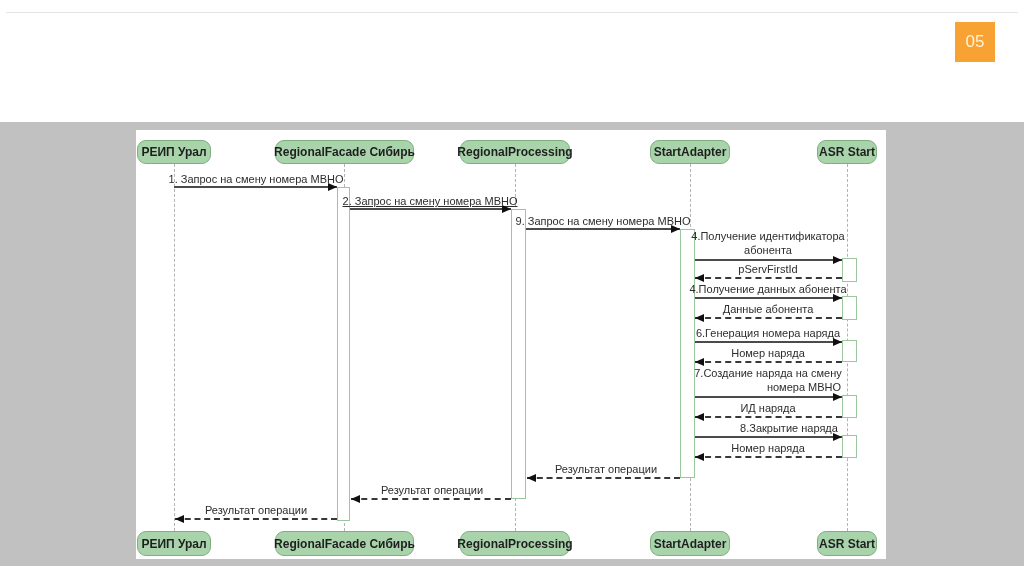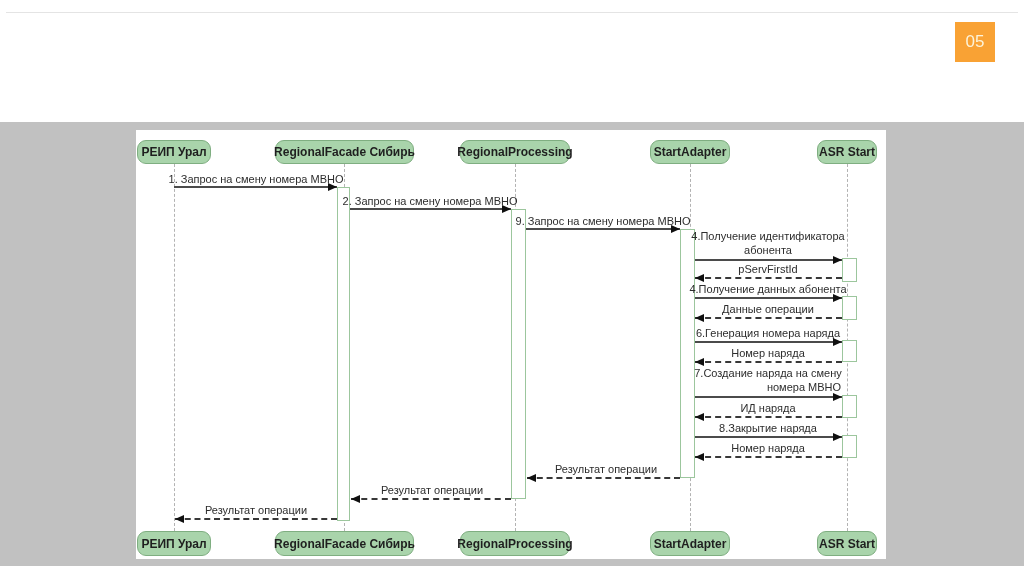--- a/index.html
+++ b/index.html
@@ -71,63 +71,63 @@
       <div class="act" style="left:706px; top:128px; width:15px; height:24px;"></div>
       <div class="act" style="left:706px; top:166px; width:15px; height:24px;"></div>
       <div class="act" style="left:706px; top:210px; width:15px; height:22px;"></div>
       <div class="act" style="left:706px; top:265px; width:15px; height:23px;"></div>
       <div class="act" style="left:706px; top:305px; width:15px; height:23px;"></div>
 
       <div class="mlabel" style="left:120px; top:43px;">1. Запрос на смену номера МВНО</div>
       <div class="sline" style="left:38px; top:56px; width:163px;"></div>
       <div class="ah-r" style="left:192px; top:52.5px;"></div>
 
-      <div class="mlabel" style="left:294px; top:65px;">2. Запрос на смену номера МВНО</div>
+      <div class="mlabel" style="left:294px; top:65px;text-decoration:underline;">2. Запрос на смену номера МВНО</div>
       <div class="sline" style="left:214px; top:78px; width:161px;"></div>
       <div class="ah-r" style="left:366px; top:74.5px;"></div>
 
       <div class="mlabel" style="left:467px; top:85px;">9. Запрос на смену номера МВНО</div>
       <div class="sline" style="left:390px; top:98px; width:154px;"></div>
       <div class="ah-r" style="left:535px; top:94.5px;"></div>
 
       <div class="mlabel" style="left:632px; top:100px;">4.Получение идентификатора</div>
       <div class="mlabel" style="left:632px; top:114px;">абонента</div>
       <div class="sline" style="left:559px; top:129px; width:147px;"></div>
       <div class="ah-r" style="left:697px; top:125.5px;"></div>
 
       <div class="mlabel" style="left:632px; top:133px;">pServFirstId</div>
       <div class="dline" style="left:559px; top:147px; width:147px;"></div>
       <div class="ah-l" style="left:559px; top:143.5px;"></div>
 
       <div class="mlabel" style="left:632px; top:153px;">4.Получение данных абонента</div>
       <div class="sline" style="left:559px; top:167px; width:147px;"></div>
       <div class="ah-r" style="left:697px; top:163.5px;"></div>
 
-      <div class="mlabel" style="left:632px; top:173px;">Данные операции</div>
+      <div class="mlabel" style="left:632px; top:173px;">Данные абонента</div>
       <div class="dline" style="left:559px; top:187px; width:147px;"></div>
       <div class="ah-l" style="left:559px; top:183.5px;"></div>
 
       <div class="mlabel" style="left:632px; top:197px;">6.Генерация номера наряда</div>
       <div class="sline" style="left:559px; top:211px; width:147px;"></div>
       <div class="ah-r" style="left:697px; top:207.5px;"></div>
 
       <div class="mlabel" style="left:632px; top:217px;">Номер наряда</div>
       <div class="dline" style="left:559px; top:231px; width:147px;"></div>
       <div class="ah-l" style="left:559px; top:227.5px;"></div>
 
       <div class="mlabel" style="left:632px; top:237px;">7.Создание наряда на смену</div>
       <div class="mlabel" style="left:632px; top:251px;margin-left:36px;">номера МВНО</div>
       <div class="sline" style="left:559px; top:266px; width:147px;"></div>
       <div class="ah-r" style="left:697px; top:262.5px;"></div>
 
       <div class="mlabel" style="left:632px; top:272px;">ИД наряда</div>
       <div class="dline" style="left:559px; top:286px; width:147px;"></div>
       <div class="ah-l" style="left:559px; top:282.5px;"></div>
 
-      <div class="mlabel" style="left:632px; top:292px;">8.Закрытие наряда</div>
+      <div class="mlabel" style="left:653px; top:292px;">8.Закрытие наряда</div>
       <div class="sline" style="left:559px; top:306px; width:147px;"></div>
       <div class="ah-r" style="left:697px; top:302.5px;"></div>
 
       <div class="mlabel" style="left:632px; top:312px;">Номер наряда</div>
       <div class="dline" style="left:559px; top:326px; width:147px;"></div>
       <div class="ah-l" style="left:559px; top:322.5px;"></div>
 
       <div class="mlabel" style="left:470px; top:333px;">Результат операции</div>
       <div class="dline" style="left:391px; top:347px; width:153px;"></div>
       <div class="ah-l" style="left:391px; top:343.5px;"></div>

